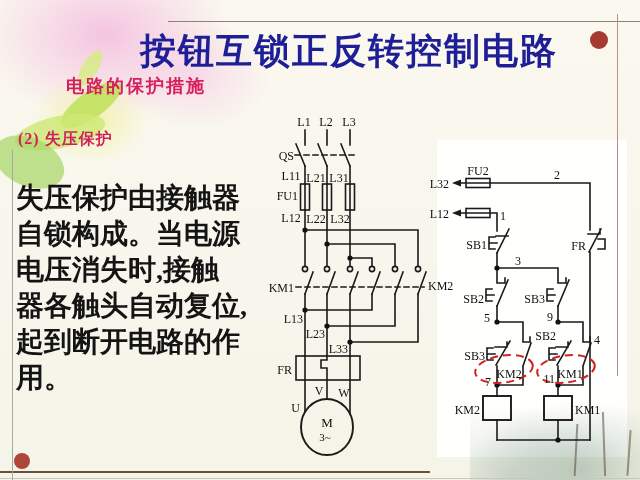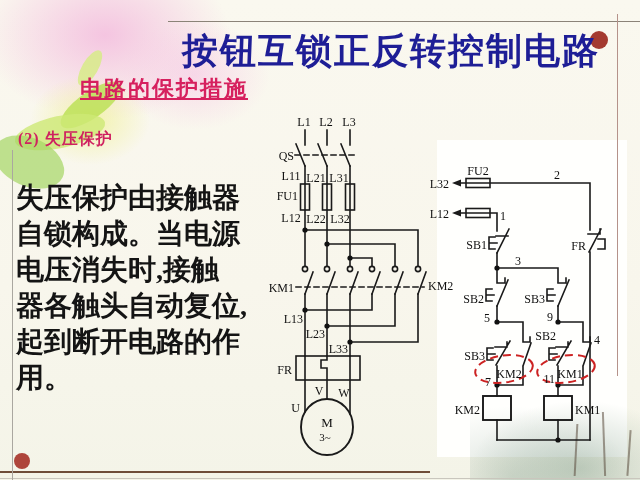--- a/index.html
+++ b/index.html
@@ -34,24 +34,24 @@
   .panel{left:437px;top:140px;width:190px;height:317px;background:#fffffd;}
   
   .trees{left:470px;top:400px;width:170px;height:80px;
     background:radial-gradient(ellipse at 65% 85%,rgba(120,150,130,.40),rgba(120,150,130,0) 70%),
                radial-gradient(ellipse at 25% 95%,rgba(140,165,150,.30),rgba(140,165,150,0) 65%);}
   .trunk{background:rgba(90,75,60,.55);}
   .trunk1{left:575px;top:424px;width:2px;height:52px;transform:rotate(3deg);}
   .trunk2{left:603px;top:412px;width:2px;height:64px;transform:rotate(-2deg);}
   .trunk3{left:628px;top:430px;width:2px;height:46px;transform:rotate(4deg);}
   
-  .title{left:140px;top:27px;width:460px;text-align:right;
+  .title{left:140px;top:27px;width:460px;text-align:left;
     color:var(--title,#1e1e96);font-size:36px;font-weight:bold;letter-spacing:2px;}
-  .subtitle{left:80px;top:74px;color:var(--subtitle,#d6205e);
-    font-size:22px;font-weight:bold;letter-spacing:2px;text-decoration:underline;}
+  .subtitle{left:66px;top:74px;color:var(--subtitle,#d6205e);
+    font-size:18px;font-weight:bold;letter-spacing:2px;}
   .heading{left:18px;top:129px;color:var(--heading,#d6205e);
     font-size:16px;font-weight:bold;letter-spacing:1px;}
   .body-text{left:16px;top:180px;width:260px;color:var(--body,#141414);
     font-size:28px;font-weight:bold;line-height:36px;white-space:pre-line;letter-spacing:0px;}
   
   .circuit{left:0;top:0;}
   .wires{stroke:#1a1a1a;stroke-width:1.6;fill:none;stroke-linecap:square;}
   .wires .thick{stroke-width:1.9;}
   .dashline{stroke-dasharray:5 4;}
   .fusebox{fill:none;}

